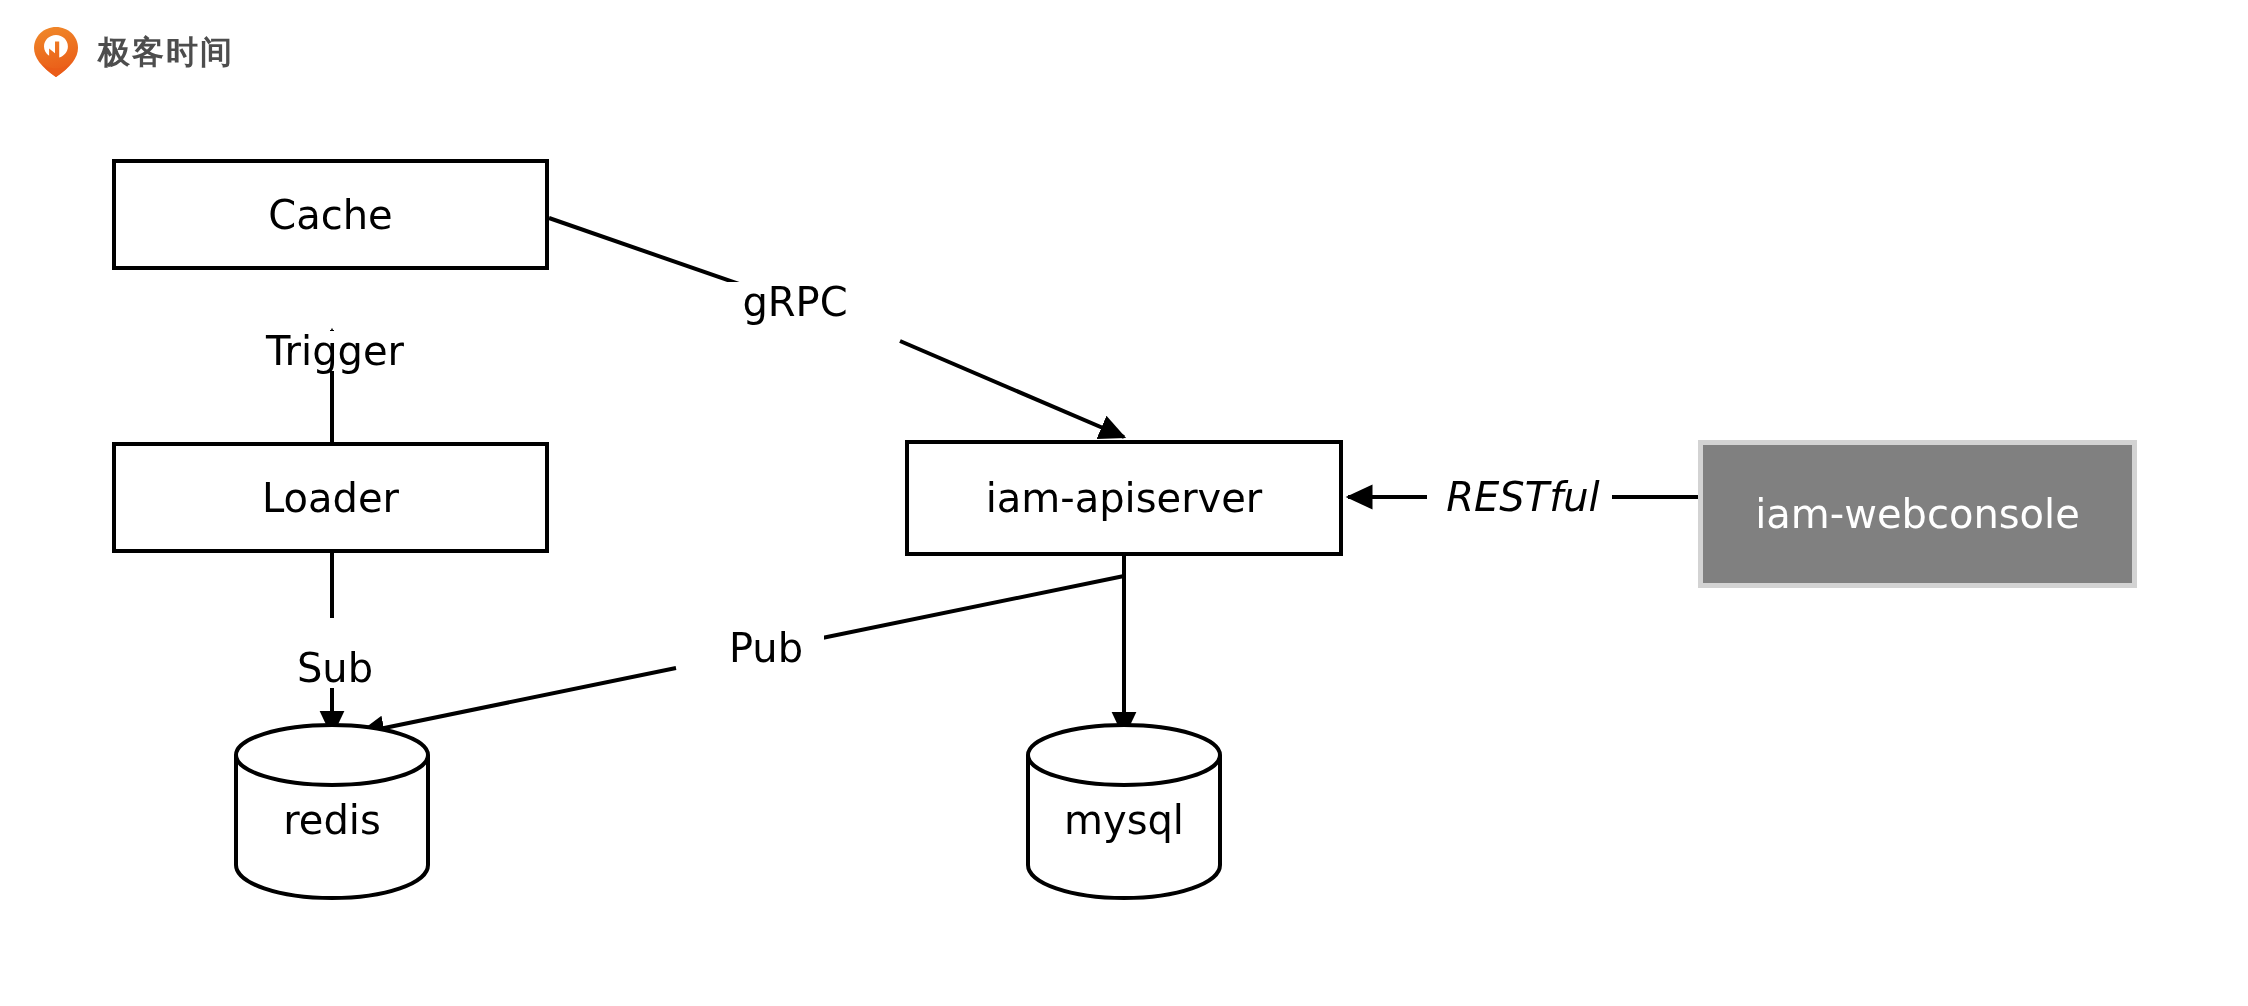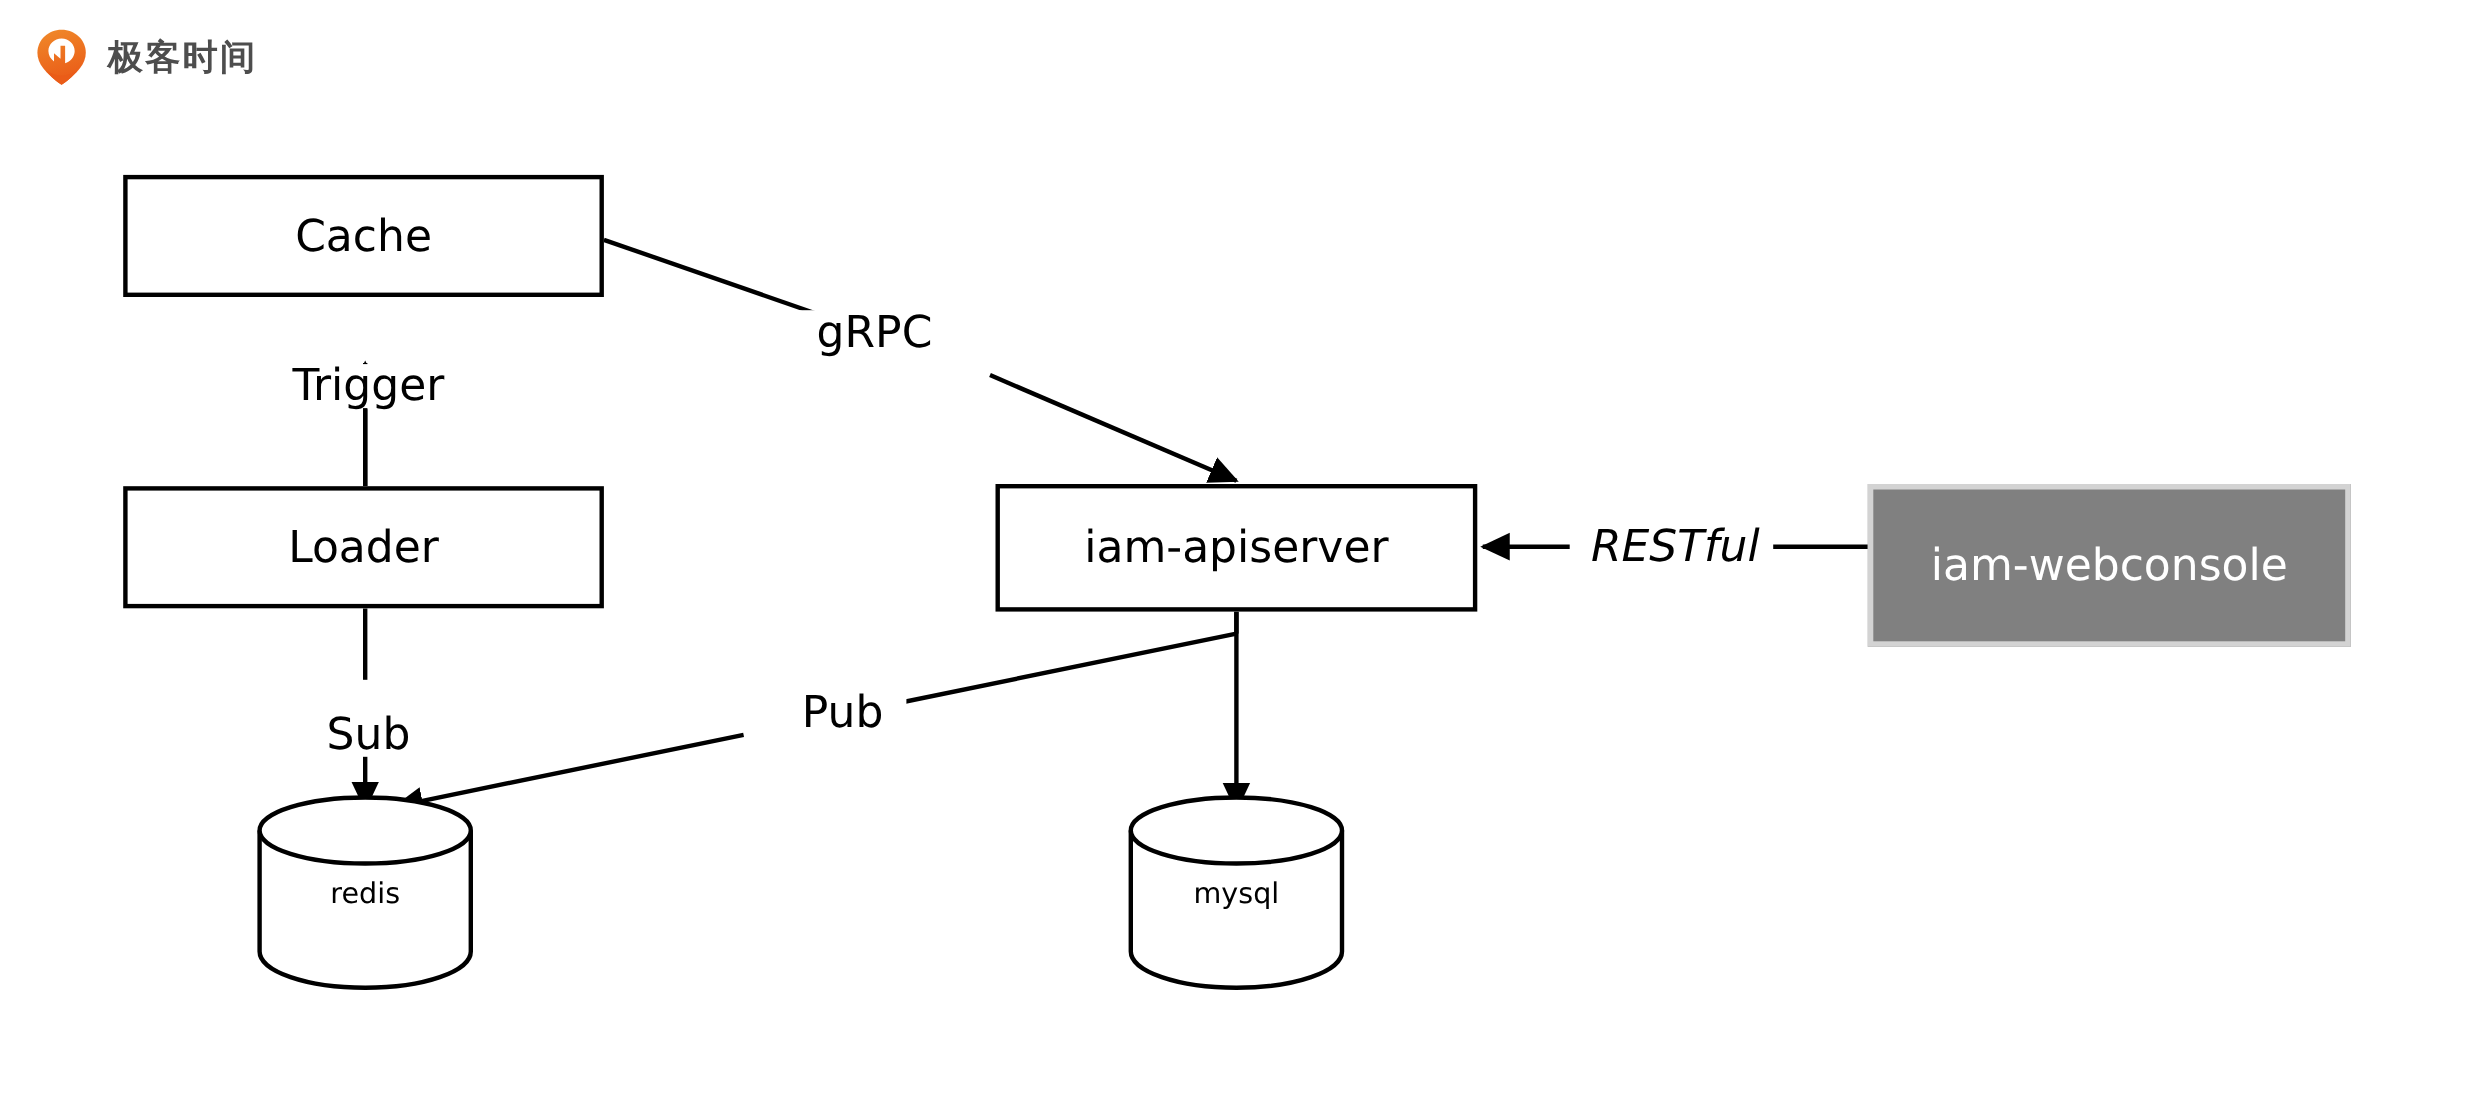--- a/index.html
+++ b/index.html
@@ -65,21 +65,21 @@
     white-space: nowrap;
   }
   .node-box.filled {
     background: #808080;
     border: 5px solid #d3d3d3;
     color: #ffffff;
   }
 
   .cyl-label {
     position: absolute;
-    font-size: 26px;
+    font-size: 40px;
     color: #000000;
     line-height: 1;
     white-space: nowrap;
     text-align: center;
   }
 
   .edge-label {
     position: absolute;
     font-size: 40px;
     color: #000000;

